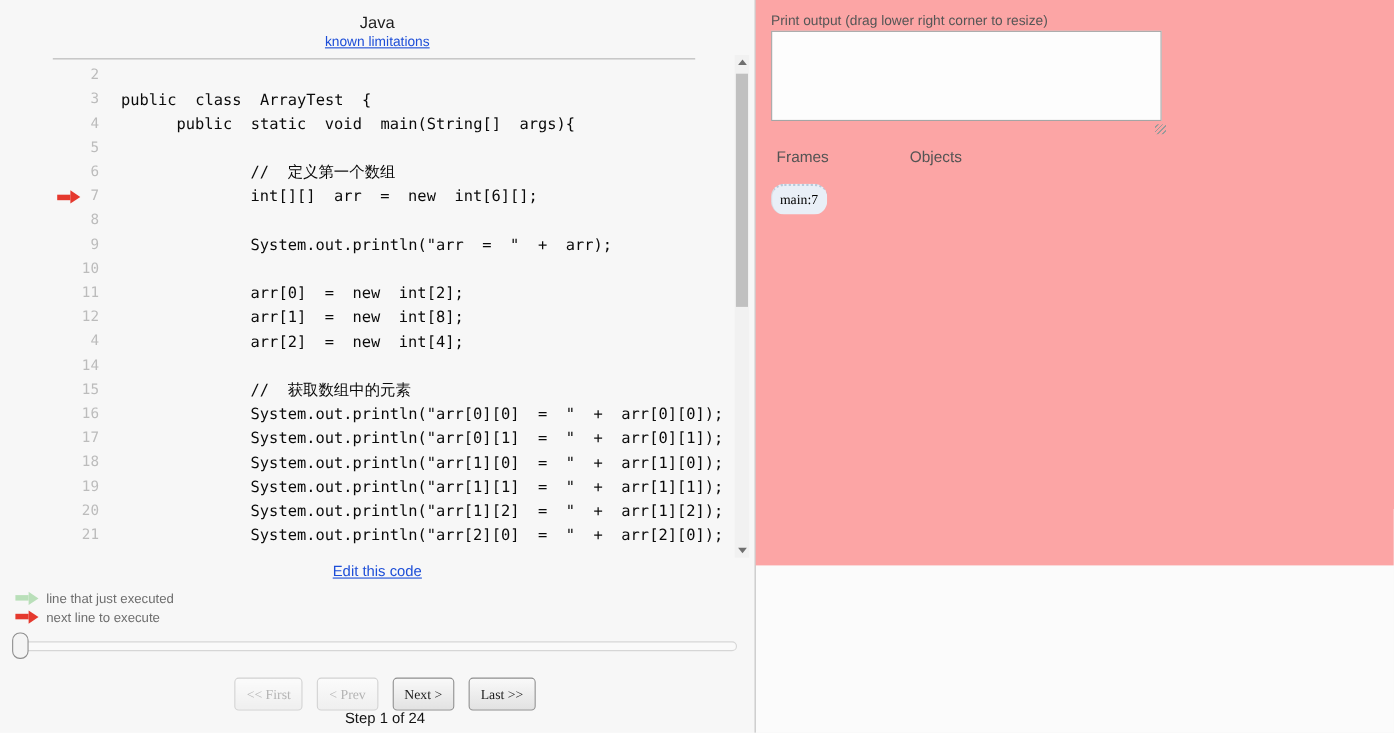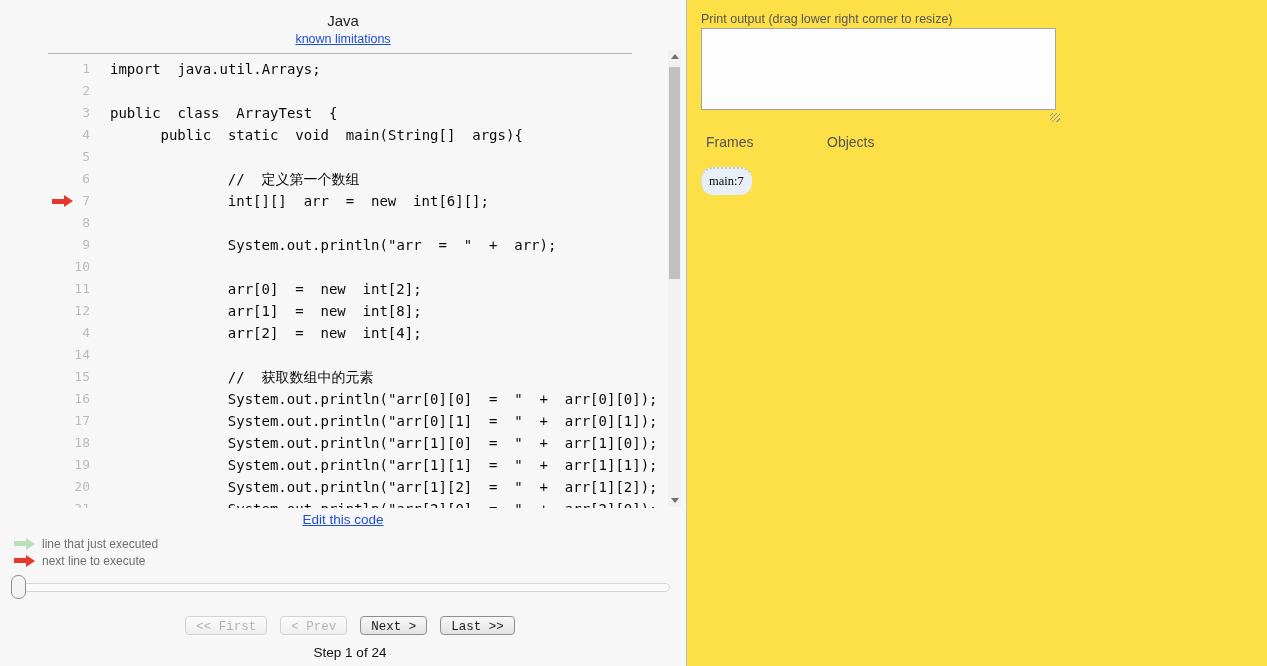--- a/index.html
+++ b/index.html
@@ -5,21 +5,21 @@
   html,body{margin:0;padding:0;}
   body{
     width:1267px;height:666px;position:relative;overflow:hidden;
     background:#fbfbfb;
     font-family:"Liberation Sans",sans-serif;
     color:#222;
   }
   
   .left-panel{position:absolute;left:0;top:0;width:686px;height:666px;background:#f7f7f7;}
   .divider{position:absolute;left:686px;top:0;width:1px;height:666px;background:#bdbdbd;}
-  .right-panel{position:absolute;left:687px;top:0;width:580px;height:666px;background:#fde047;}
+  .right-panel{position:absolute;left:687px;top:0;width:580px;height:514px;background:#fca5a5;}
 
   
   .viz-header{position:absolute;left:0;top:12px;width:686px;text-align:center;}
   .viz-title{font-size:15px;color:#1c1c1c;}
   .viz-sub a, a.lnk{color:#1d4ed8;text-decoration:underline;font-size:12.5px;cursor:pointer;}
   .header-rule{position:absolute;left:48px;top:53px;width:584px;height:0;border-top:1px solid #b4b4b4;}
 
   
   .code-region{
     position:absolute;left:48px;top:54px;width:620px;height:454px;
@@ -51,24 +51,24 @@
   .legend{position:absolute;left:14px;top:535px;font-size:12px;color:#6e6e6e;}
   .legend-row{display:flex;align-items:center;height:17px;gap:7px;}
 
   .slider{position:absolute;left:12px;top:583px;width:656px;height:7px;
     border:1px solid #d6d6d6;border-radius:7px;background:#fafafa;cursor:pointer;}
   .slider-handle{position:absolute;left:-2px;top:-9px;width:13px;height:22px;
     border:1px solid #8e8e8e;border-radius:7px;background:#f4f4f4;cursor:grab;}
 
   .nav-buttons{position:absolute;left:0;top:616px;width:700px;display:flex;justify-content:center;gap:13px;}
   .nav-btn{
-    font-family:Liberation Mono, monospace;font-size:12.5px;color:#1c1c1c;
+    font-family:Liberation Serif, serif;font-size:12.5px;color:#1c1c1c;
     border:1px solid #8f8f8f;border-radius:4px;
     background:linear-gradient(#f9f9f9,#e2e2e2);
-    padding:3px 10px;height:19px;box-sizing:border-box;cursor:pointer;
+    padding:3px 10px;height:30px;box-sizing:border-box;cursor:pointer;
   }
   .nav-btn.disabled{color:#b4b4b4;border-color:#d2d2d2;background:linear-gradient(#fbfbfb,#efefef);cursor:default;}
   .step-text{position:absolute;left:0;top:645px;width:700px;text-align:center;font-size:13.5px;color:#111;}
 
   
   .print-label{position:absolute;left:14px;top:12px;font-size:12.5px;color:#565656;}
   .print-textarea{
     position:absolute;left:14px;top:28px;width:355px;height:82px;
     border:1px solid #a5a5a5;background:#fdfdfd;resize:none;outline:none;
     font-family:"DejaVu Sans Mono",monospace;font-size:12px;box-sizing:border-box;
@@ -94,21 +94,20 @@
 
   <div class="viz-header">
     <div class="viz-title">Java</div>
     <div class="viz-sub"><a class="lnk">known limitations</a></div>
   </div>
 
   <div class="header-rule"></div>
 
   <div class="code-region">
     <div>
-        <div class="code-row"><span class="line-num">1</span><span class="code-text">import java.util.Arrays;</span></div>
         <div class="code-row"><span class="line-num">2</span><span class="code-text"></span></div>
         <div class="code-row"><span class="line-num">3</span><span class="code-text">public class ArrayTest {</span></div>
         <div class="code-row"><span class="line-num">4</span><span class="code-text">   public static void main(String[] args){</span></div>
         <div class="code-row"><span class="line-num">5</span><span class="code-text"></span></div>
         <div class="code-row"><span class="line-num">6</span><span class="code-text">       // 定义第一个数组</span></div>
         <div class="code-row"><span class="exec-arrow arrow-red"></span><span class="line-num">7</span><span class="code-text">       int[][] arr = new int[6][];</span></div>
         <div class="code-row"><span class="line-num">8</span><span class="code-text"></span></div>
         <div class="code-row"><span class="line-num">9</span><span class="code-text">       System.out.println("arr = " + arr);</span></div>
         <div class="code-row"><span class="line-num">10</span><span class="code-text"></span></div>
         <div class="code-row"><span class="line-num">11</span><span class="code-text">       arr[0] = new int[2];</span></div>

